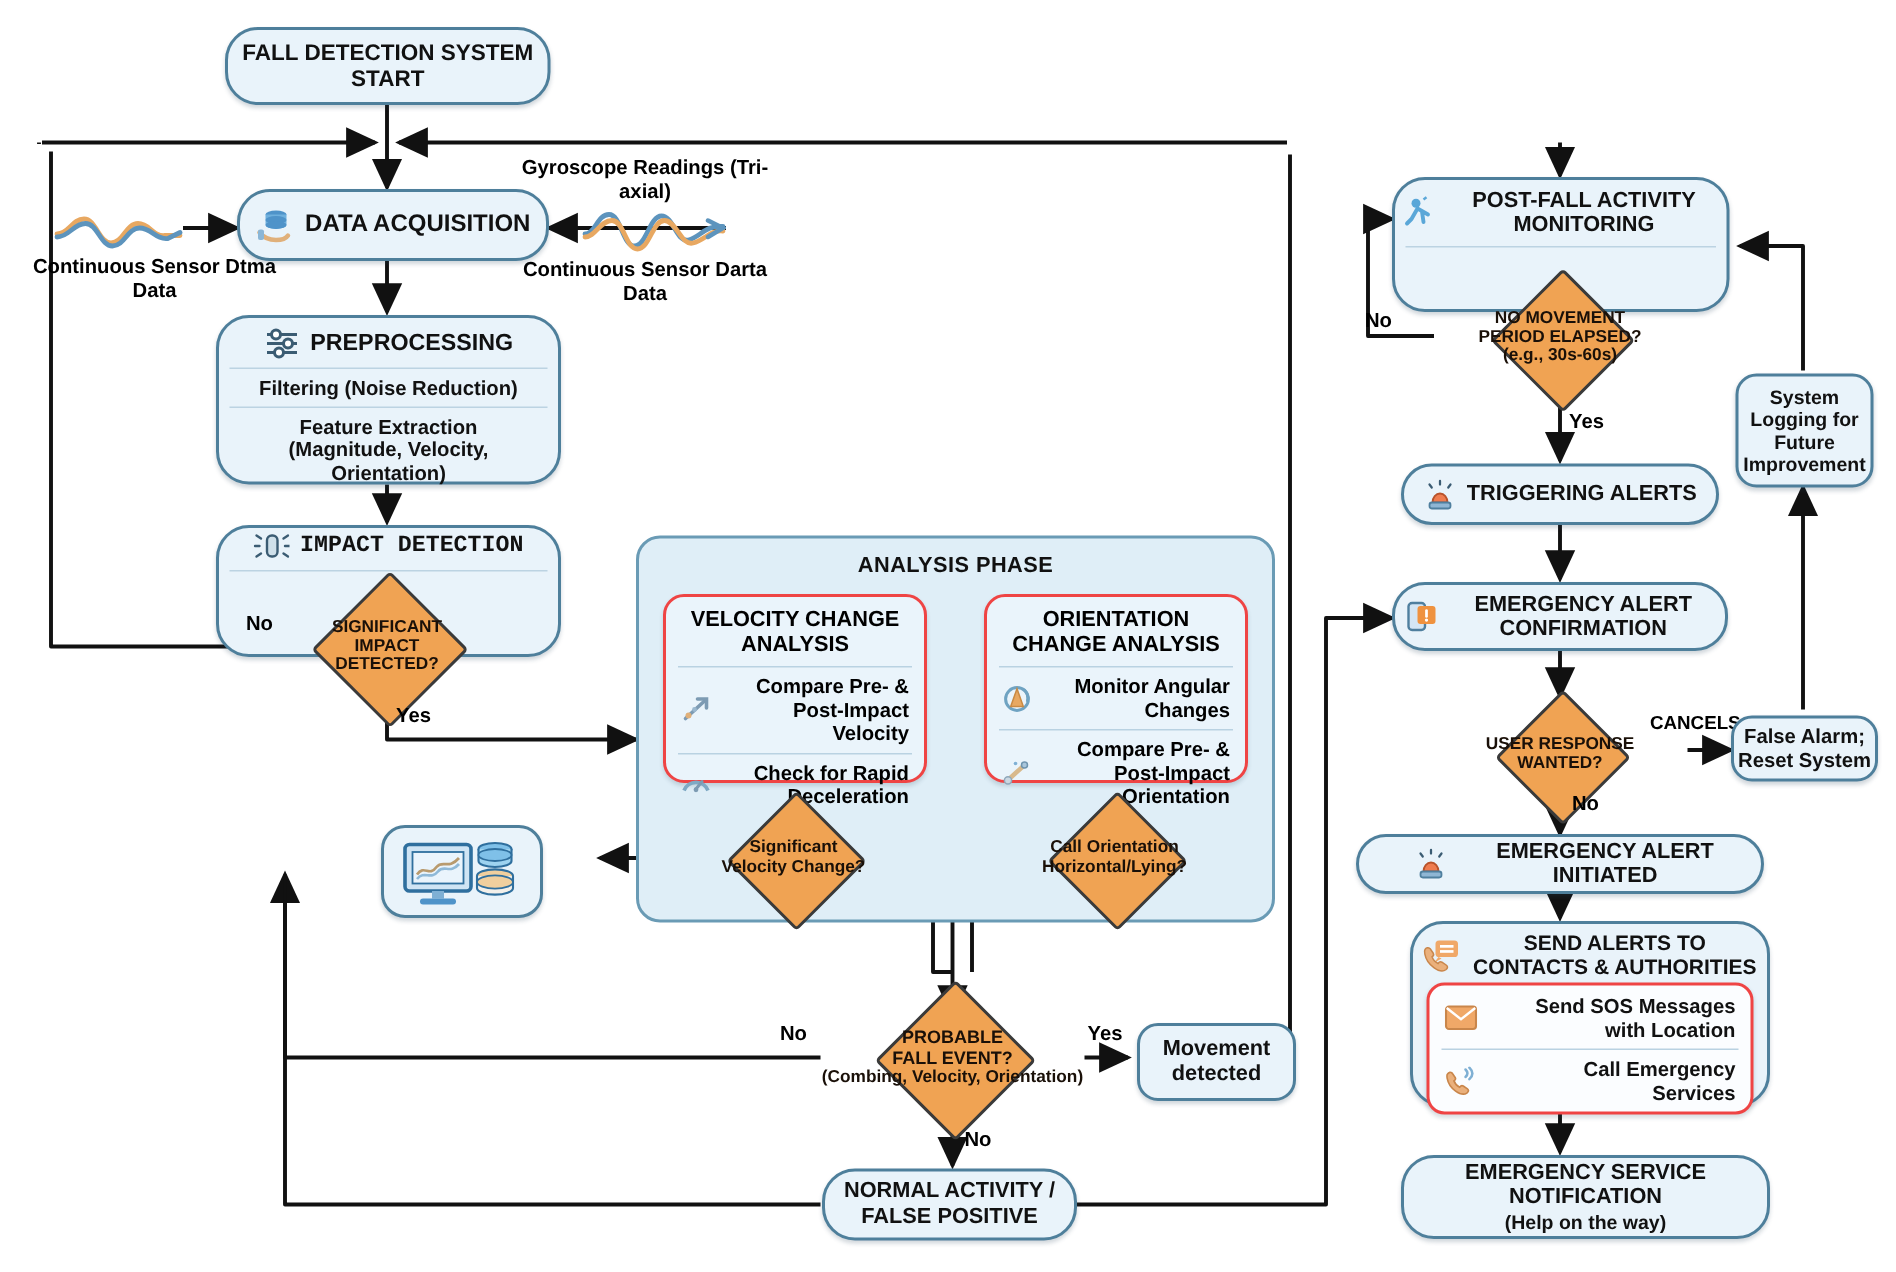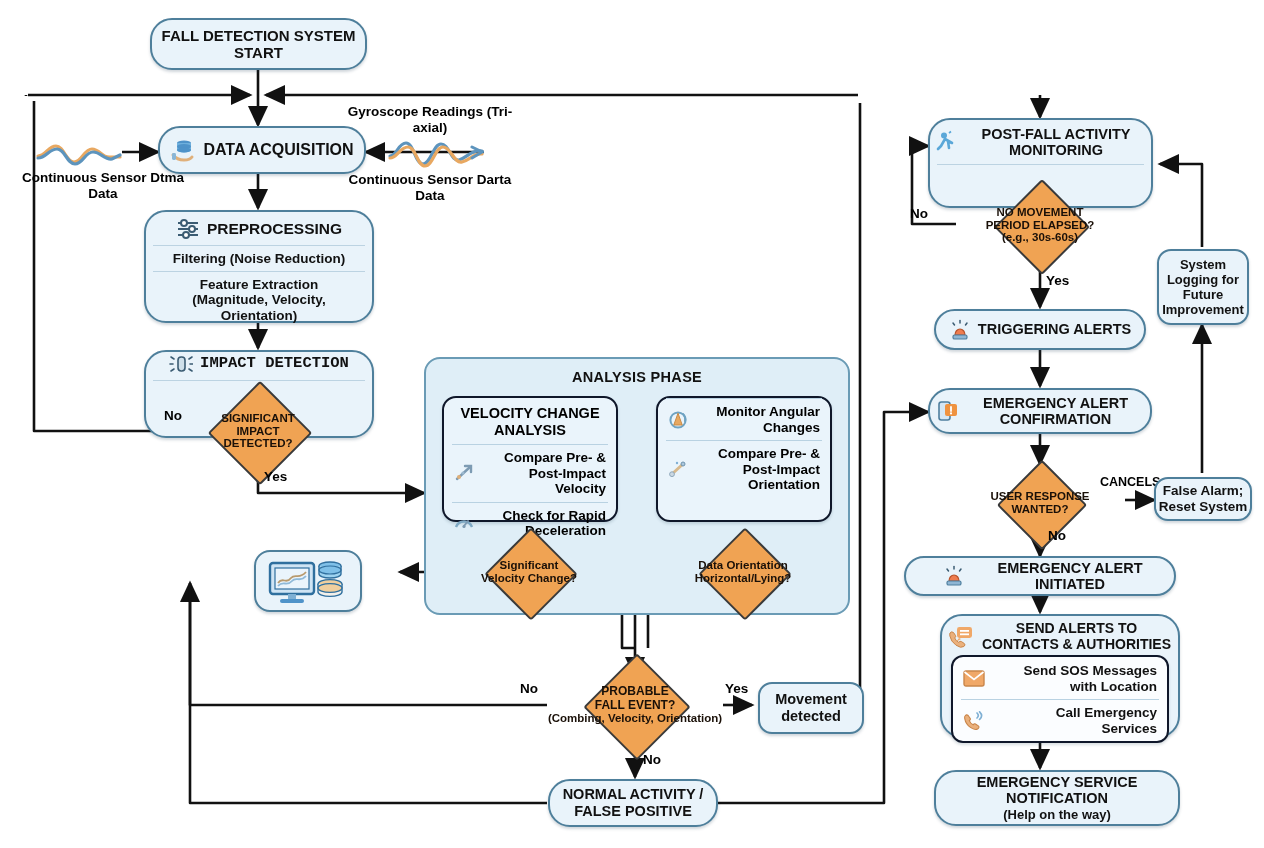--- a/index.html
+++ b/index.html
@@ -18,21 +18,21 @@
 
   .sub{width:calc(100% - 14px);border-top:1.5px solid #bcd3e2;padding:5px 2px 4px;
        font-size:13.5px;font-weight:bold;line-height:1.16;display:flex;align-items:center;
        justify-content:center;gap:6px;box-sizing:border-box;}
 
   .panel{position:absolute;box-sizing:border-box;background:#dfeef7;border:2px solid #6a9bb5;
          border-radius:16px;}
   .panel .ptitle{position:absolute;top:10px;left:0;width:100%;text-align:center;
                  font-weight:bold;font-size:14.5px;letter-spacing:.3px;color:#111;}
 
-  .subcard{position:absolute;box-sizing:border-box;background:#eaf4fb;border:2px solid #0f172a;
+  .subcard{position:absolute;box-sizing:border-box;background:#eaf4fb;border:2px solid #ef4444;
            border-radius:14px;box-shadow:0 2px 3px rgba(40,70,90,.18);
            display:flex;flex-direction:column;align-items:center;}
   .subcard .sc-title{font-weight:bold;font-size:14.5px;line-height:1.14;text-align:center;
                      padding:7px 4px 6px;width:100%;box-sizing:border-box;}
   .subcard .sc-row{width:calc(100% - 16px);border-top:1.5px solid #b9d2e2;
                    padding:5px 2px;font-size:13.5px;font-weight:bold;line-height:1.15;
                    display:flex;align-items:center;justify-content:center;gap:17px;
                    text-align:right;box-sizing:border-box;}
 
   .diamond{position:absolute;display:flex;align-items:center;justify-content:center;}
@@ -259,20 +259,21 @@
           <path d="M2,14 A8.6,8.6 0 0 1 18,14" fill="none" stroke="#7fa9c4" stroke-width="2.4"></path>
           <line x1="10" y1="13" x2="14" y2="8" stroke="#7d9bb3" stroke-width="2" stroke-linecap="round"></line>
           <circle cx="10" cy="13.5" r="1.6" fill="#7d9bb3"></circle>
         </svg>
       </span>
       <span>Check for Rapid Deceleration</span>
     </div>
   </div>
 
   <div class="subcard" style="left:656px;top:396px;width:176px;height:126px;">
+    <div class="sc-title">ORIENTATION CHANGE ANALYSIS</div>
     <div class="sc-row">
       <span class="ico">
         <svg width="20" height="20" viewBox="0 0 20 20">
           <circle cx="10" cy="10" r="7.6" fill="none" stroke="#6fa3c2" stroke-width="2"></circle>
           <path d="M10,3.2 L14.2,15 L5.8,15 Z" fill="#e8a861" stroke="#c98a44" stroke-width="1"></path>
           <path d="M15,4 A7.6,7.6 0 0 1 17,11" fill="none" stroke="#6fa3c2" stroke-width="2" stroke-linecap="round"></path>
         </svg>
       </span>
       <span>Monitor Angular Changes</span>
     </div>
@@ -293,21 +294,21 @@
     <div class="dshape" style="width:62px;height:62px;left:34px;top:4px;"></div>
     <div class="dtxt" style="font-size:11.5px;width:130px;">
       <div>Significant</div>
       <div>Velocity Change?</div>
     </div>
   </div>
 
   <div class="diamond" style="left:677px;top:537px;width:132px;height:70px;">
     <div class="dshape" style="width:62px;height:62px;left:35px;top:4px;"></div>
     <div class="dtxt" style="font-size:11.5px;width:132px;">
-      <div>Data Orientation</div>
+      <div>Call Orientation</div>
       <div>Horizontal/Lying?</div>
     </div>
   </div>
 
   <div class="diamond" style="left:545px;top:665px;width:180px;height:80px;">
     <div class="dshape" style="width:72px;height:72px;left:54px;top:4px;"></div>
     <div class="dtxt" style="font-size:12px;width:180px;">
       <div>PROBABLE</div>
       <div>FALL EVENT?</div>
       <div style="font-size:11.5px;">(Combing, Velocity, Orientation)</div>

